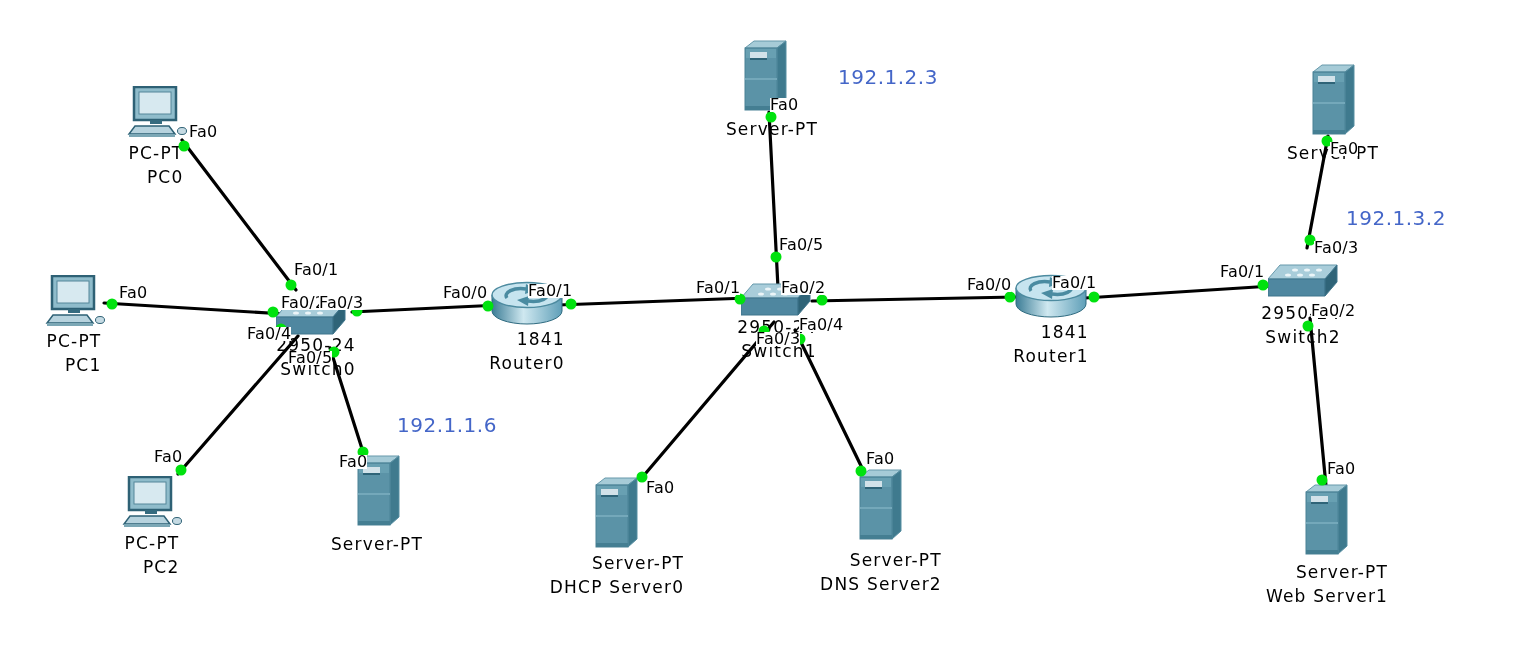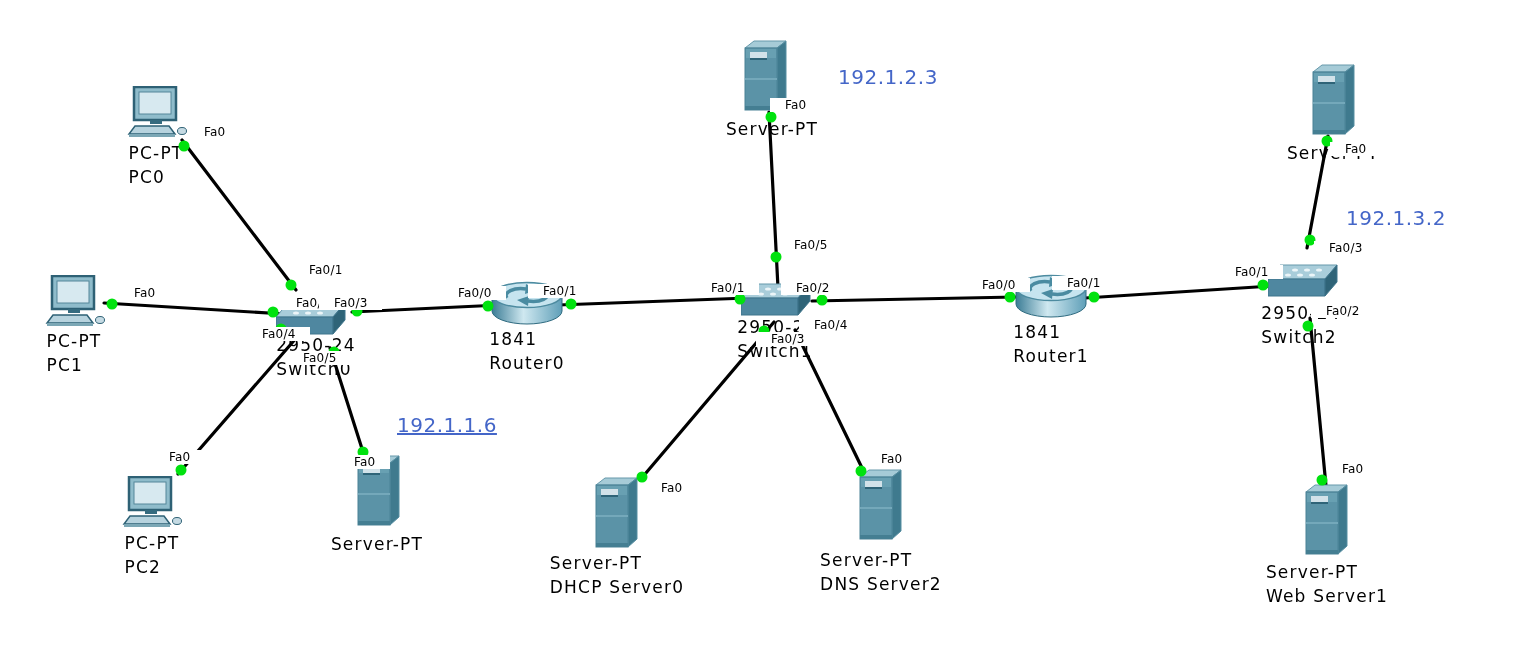--- a/index.html
+++ b/index.html
@@ -7,30 +7,30 @@
     position:relative;
     font-family:"DejaVu Sans","Liberation Sans",sans-serif;
     background:#ffffff;
     overflow:hidden;
   }
   .links-layer{position:absolute;left:0;top:0;z-index:10;}
   .device{position:absolute;z-index:20;}
   .device svg{display:block;}
   .devlabel{
     position:absolute;z-index:30;transform:translateX(-50%);
-    text-align:left;font-size:17px;line-height:24px;letter-spacing:1.2px;
+    text-align:right;font-size:17px;line-height:24px;letter-spacing:1.2px;
     color:#000;white-space:nowrap;
   }
   .dot{
     position:absolute;z-index:35;width:11px;height:11px;border-radius:50%;
     transform:translate(-50%,-50%);
   }
   .portlabel{
-    position:absolute;z-index:40;font-size:12px;line-height:14px;
-    padding:0 15px;color:#000;white-space:nowrap;letter-spacing:0.2px;
+    position:absolute;z-index:40;font-size:16px;line-height:14px;
+    padding:0 0;color:#000;white-space:nowrap;letter-spacing:0.2px;
   }
   .iplabel{
     position:absolute;z-index:30;font-size:20px;letter-spacing:0.5px;
     white-space:nowrap;
   }
 </style>
 </head>
 <body>
 
 <div id="canvas" style="width: 1540px; height: 654px; background: rgb(255, 255, 255);">
@@ -294,16 +294,16 @@
     <div class="portlabel" style="left: 770px; top: 98px; background: rgb(255, 255, 255); color: rgb(0, 0, 0);">Fa0</div>
     <div class="portlabel" style="left: 646px; top: 481px; background: rgb(255, 255, 255); color: rgb(0, 0, 0);">Fa0</div>
     <div class="portlabel" style="left: 866px; top: 452px; background: rgb(255, 255, 255); color: rgb(0, 0, 0);">Fa0</div>
     <div class="portlabel" style="left: 967px; top: 278px; background: rgb(255, 255, 255); color: rgb(0, 0, 0);">Fa0/0</div>
     <div class="portlabel" style="left: 1052px; top: 276px; background: rgb(255, 255, 255); color: rgb(0, 0, 0);">Fa0/1</div>
     <div class="portlabel" style="left: 1220px; top: 265px; background: rgb(255, 255, 255); color: rgb(0, 0, 0);">Fa0/1</div>
     <div class="portlabel" style="left: 1314px; top: 241px; background: rgb(255, 255, 255); color: rgb(0, 0, 0);">Fa0/3</div>
     <div class="portlabel" style="left: 1311px; top: 304px; background: rgb(255, 255, 255); color: rgb(0, 0, 0);">Fa0/2</div>
     <div class="portlabel" style="left: 1330px; top: 142px; background: rgb(255, 255, 255); color: rgb(0, 0, 0);">Fa0</div>
     <div class="portlabel" style="left: 1327px; top: 462px; background: rgb(255, 255, 255); color: rgb(0, 0, 0);">Fa0</div>
-    <div class="iplabel" style="left: 397px; top: 413px; color: rgb(68, 102, 200); text-decoration: underline;">192.1.1.6</div>
+    <div class="iplabel" style="left: 397px; top: 413px; color: rgb(68, 102, 200);">192.1.1.6</div>
     <div class="iplabel" style="left: 838px; top: 65px; color: rgb(68, 102, 200);">192.1.2.3</div>
     <div class="iplabel" style="left: 1346px; top: 206px; color: rgb(68, 102, 200);">192.1.3.2</div>
   </div>
 
 </body></html>

